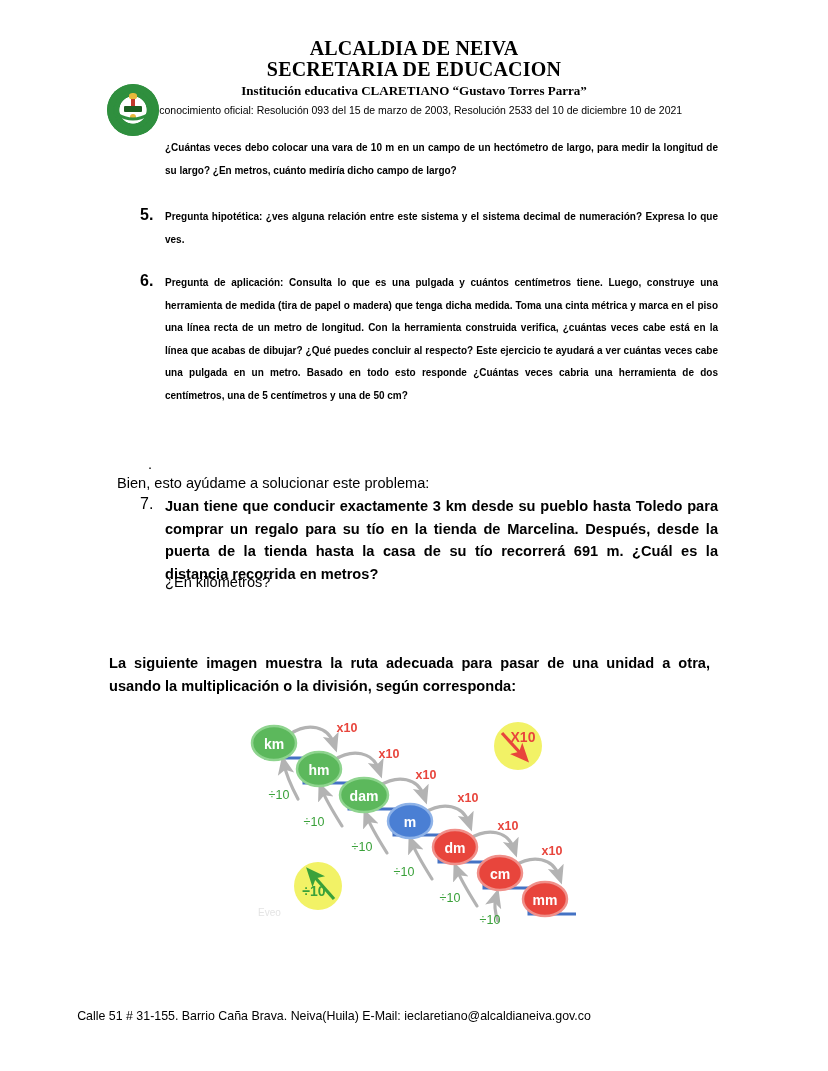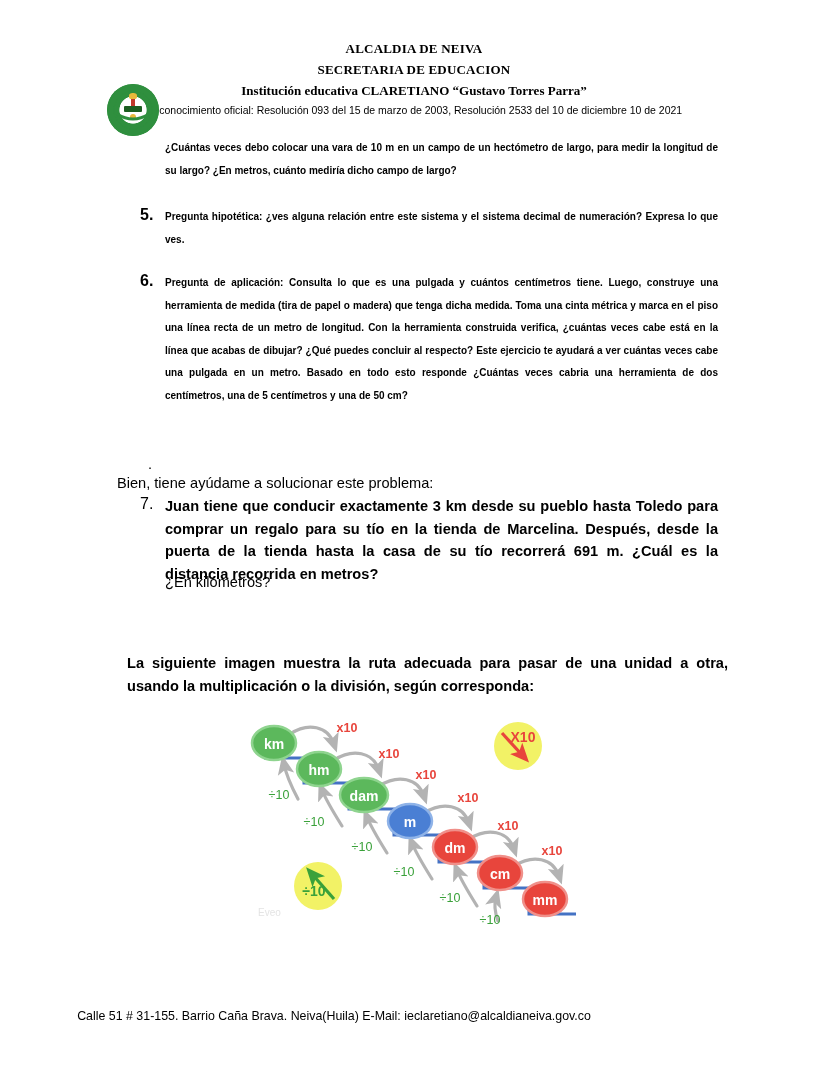--- a/index.html
+++ b/index.html
@@ -11,21 +11,21 @@
     overflow:hidden;
     position:relative;
   }
   .page { position:relative; width:828px; height:1071px; }
 
   
   .header { position:absolute; left:0; top:38px; width:828px; }
   .hdr-rows { text-align:center; }
   .hdr-line1, .hdr-line2 {
     font-family:"Liberation Serif", serif;
-    font-weight:bold; font-size:13px; letter-spacing:.2px;
+    font-weight:bold; font-size:20px; letter-spacing:.2px;
     line-height:21px;
   }
   .hdr-line3 {
     font-family:"Liberation Serif", serif;
     font-weight:bold; font-size:13px; line-height:22px;
   }
   .hdr-sub1 { font-size:10.5px; line-height:14px; margin-top:1px; }
   .hdr-sub2 { font-size:10.5px; line-height:14px; }
 
   .logo {
@@ -69,21 +69,21 @@
     text-align:left;
   }
 
   .blk-cont   { position:absolute; left:165px; top:137px; width:553px; }
   .blk-q5     { position:absolute; left:140px; top:206px; width:578px; }
   .blk-q6     { position:absolute; left:140px; top:272px; width:578px; }
   .blk-dot    { position:absolute; left:148px; top:455px; width:60px; font-size:14.6px; line-height:18px; }
   .blk-bien   { position:absolute; left:117px; top:472px; width:600px; }
   .blk-q7     { position:absolute; left:140px; top:495px; width:578px; }
   .blk-q7b    { position:absolute; left:165px; top:571px; width:553px; }
-  .blk-intro  { position:absolute; left:127px; top:652px; width:601px; }
+  .blk-intro  { position:absolute; left:109px; top:652px; width:601px; }
   .blk-footer { position:absolute; left:0; top:1008px; width:668px; text-align:center;
                 font-size:12.4px; line-height:16px; }
 
   .li { display:flex; }
   .li .num { flex:0 0 25px; font-weight:bold; }
   .li .num.reg { font-weight:normal; }
   .li .txt { flex:1 1 auto; }
 
   
   .diagram { position:absolute; left:246px; top:716px; width:336px; height:215px; }
@@ -129,21 +129,21 @@
   <div class="blk-q6">
     <div class="li">
       <div class="num">6.</div>
       <div class="txt para-bold">Pregunta de aplicación: Consulta lo que es una pulgada y cuántos centímetros tiene. Luego, construye una herramienta de medida (tira de papel o madera) que tenga dicha medida. Toma una cinta métrica y marca en el piso una línea recta de un metro de longitud. Con la herramienta construida verifica, ¿cuántas veces cabe está en la línea que acabas de dibujar? ¿Qué puedes concluir al respecto? Este ejercicio te ayudará a ver cuántas veces cabe una pulgada en un metro. Basado en todo esto responde ¿Cuántas veces cabria una herramienta de dos centímetros, una de 5 centímetros y una de 50 cm?</div>
     </div>
   </div>
 
   <div class="blk-dot">.</div>
 
   <div class="blk-bien">
-    <div class="para-reg-l">Bien, tiene ayúdame a solucionar este problema:</div>
+    <div class="para-reg-l">Bien, esto ayúdame a solucionar este problema:</div>
   </div>
 
   <div class="blk-q7">
     <div class="li">
       <div class="num reg">7.</div>
       <div class="txt para-reg">Juan tiene que conducir exactamente 3 km desde su pueblo hasta Toledo para comprar un regalo para su tío en la tienda de Marcelina. Después, desde la puerta de la tienda hasta la casa de su tío recorrerá 691 m. ¿Cuál es la distancia recorrida en metros?</div>
     </div>
   </div>
 
   <div class="blk-q7b">

